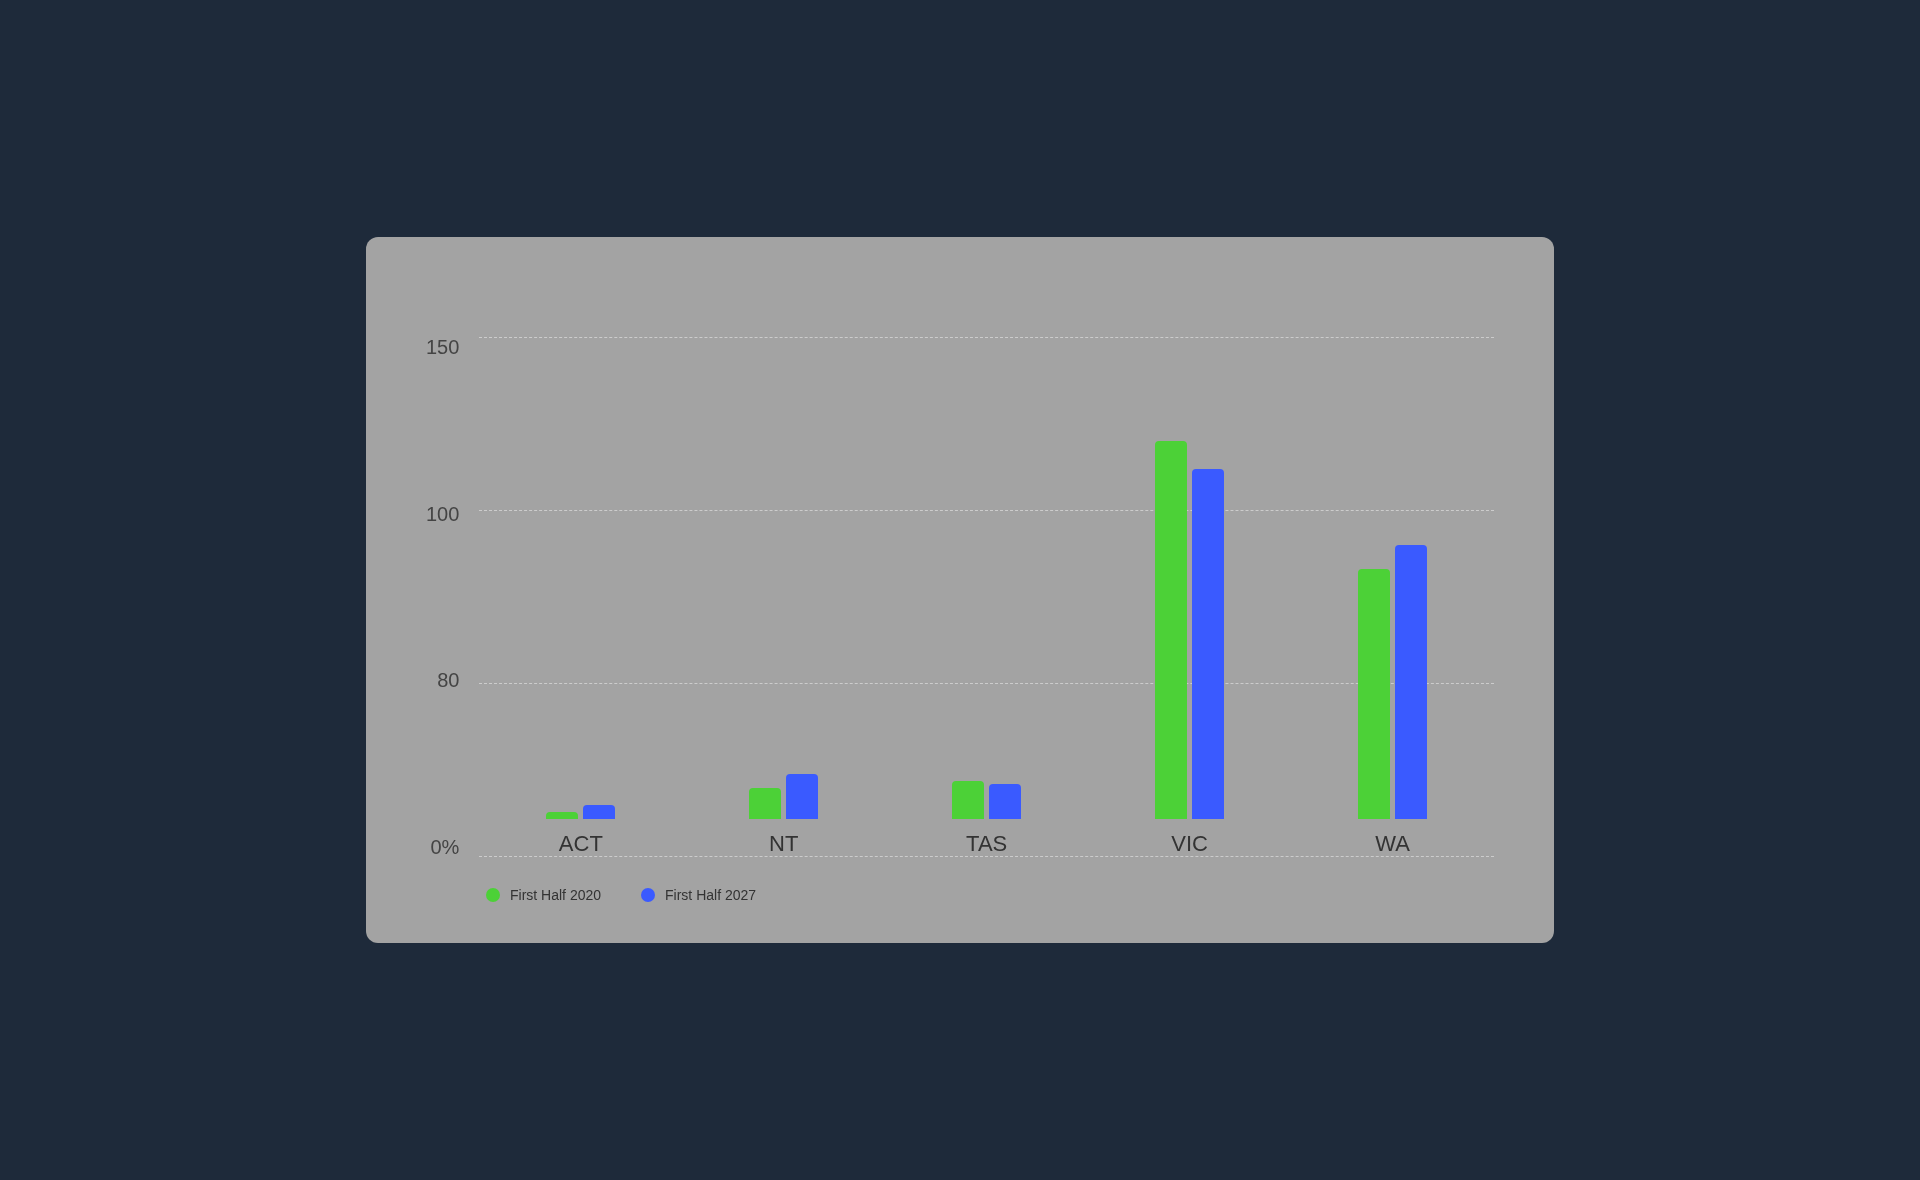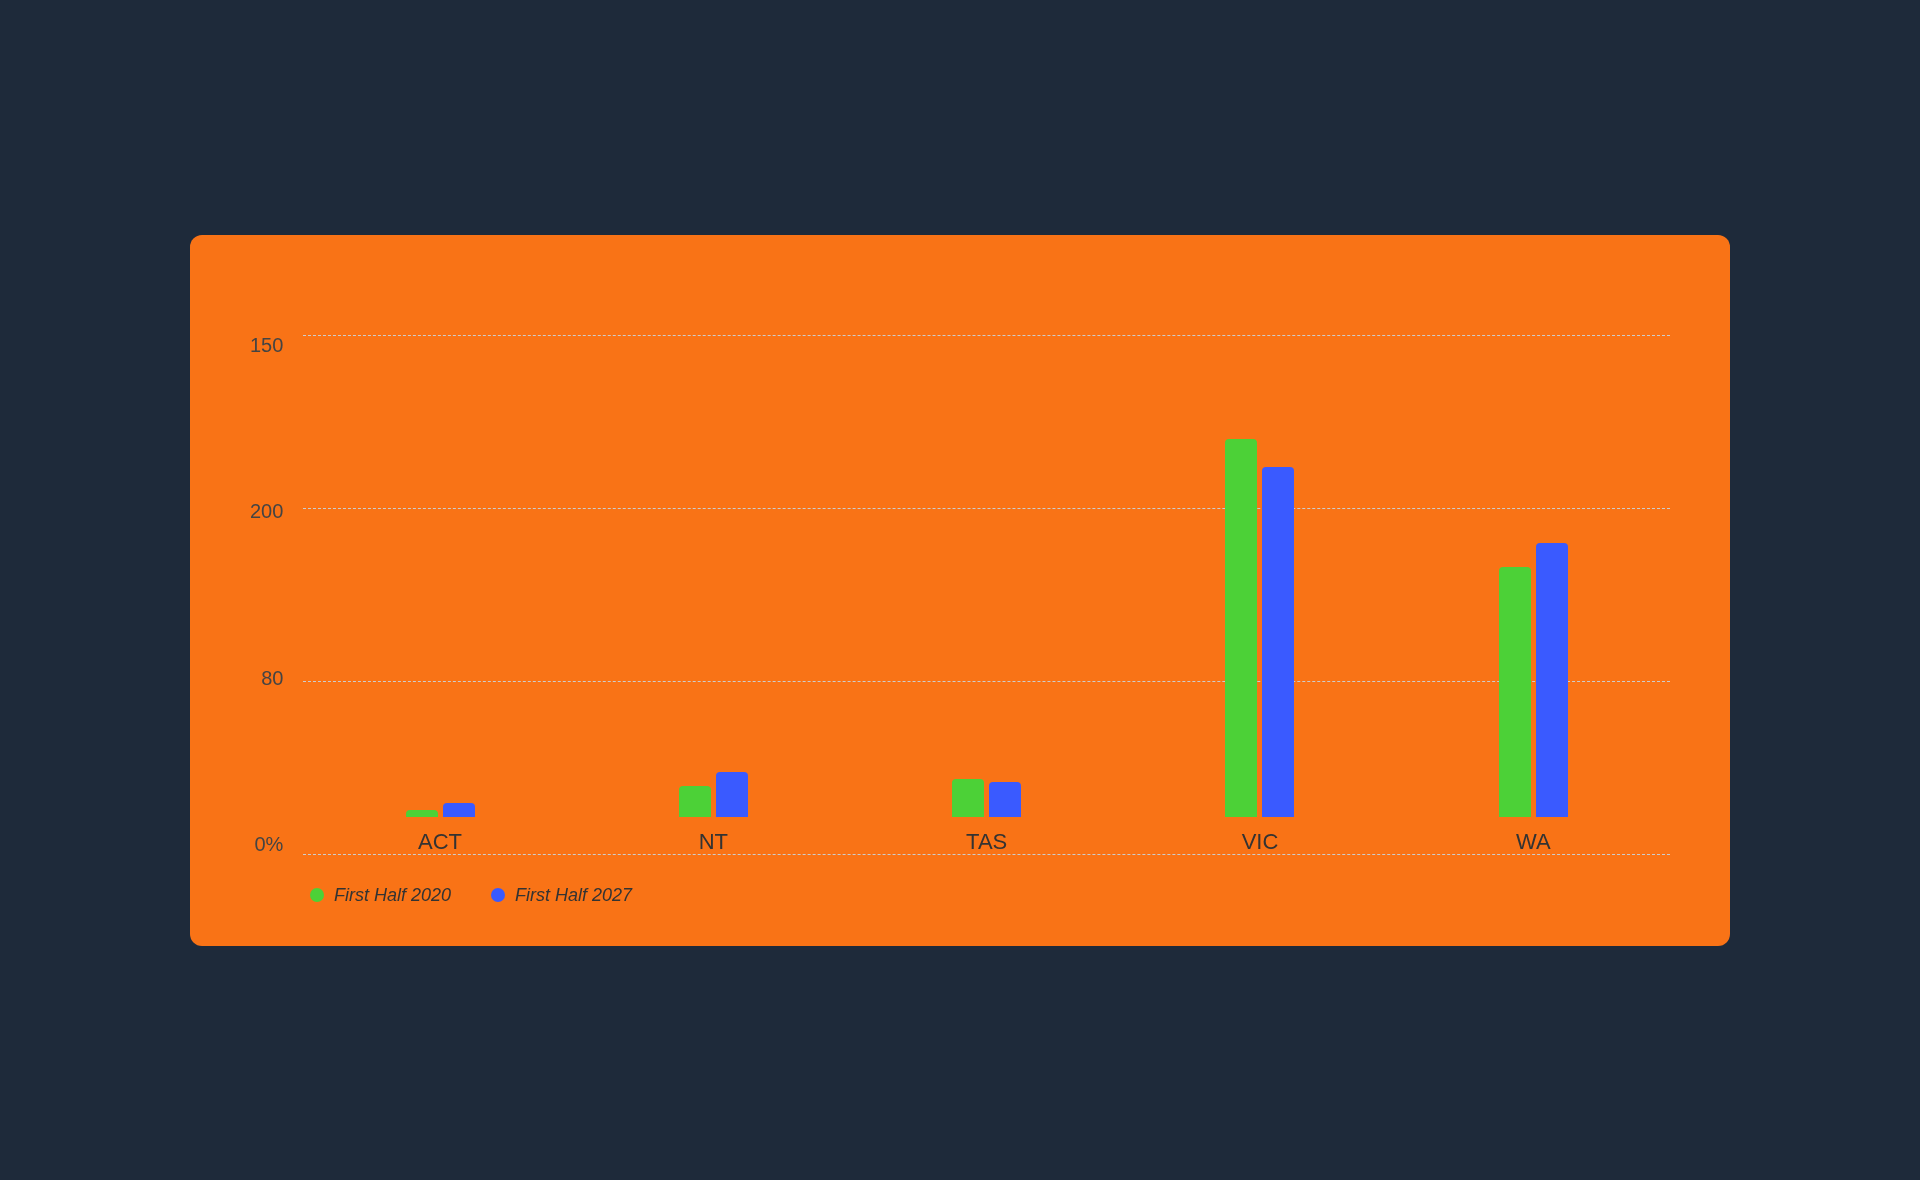--- a/index.html
+++ b/index.html
@@ -8,24 +8,24 @@
       background: #1e2a3a;
       display: flex;
       justify-content: center;
       align-items: center;
       min-height: 100vh;
       font-family: 'Arial', sans-serif;
       padding: 20px;
     }
 
     .chart-container {
-      background: #f97316;
+      background: #a3a3a3;
       border-radius: 12px;
       padding: 50px 60px 40px 60px;
-      width: 1540px;
+      width: 1188px;
       max-width: 100%;
       position: relative;
     }
 
     .chart-title {
       text-align: center;
       font-size: 36px;
       font-weight: 800;
       color: #1a2540;
       margin-bottom: 50px;
@@ -132,34 +132,33 @@
       gap: 10px;
     }
 
     .legend-dot {
       width: 14px;
       height: 14px;
       border-radius: 50%;
     }
 
     .legend-label {
-      font-size: 18px;
+      font-size: 14px;
       color: #333;
-      font-style: italic;
     }
   </style>
 </head>
 <body>
 
 <div class="chart-container">
   <h1 class="chart-title"></h1>
   <div class="chart-area">
     <div class="y-axis" id="y-axis">
         <div class="y-label">150</div>
-        <div class="y-label">200</div>
+        <div class="y-label">100</div>
         <div class="y-label">80</div>
         <div class="y-label">0%</div>
       </div>
     <div class="chart-body">
       <div class="grid-lines" id="grid-lines">
           <div class="grid-line"></div>
           <div class="grid-line"></div>
           <div class="grid-line"></div>
           <div class="grid-line"></div>
         </div>

